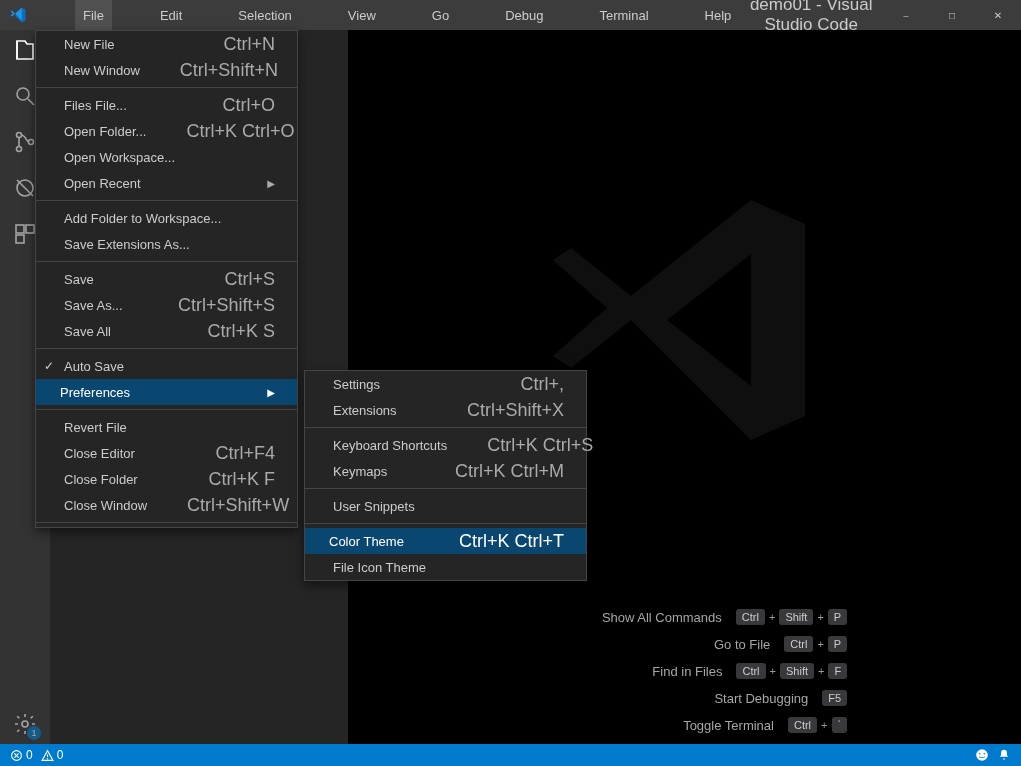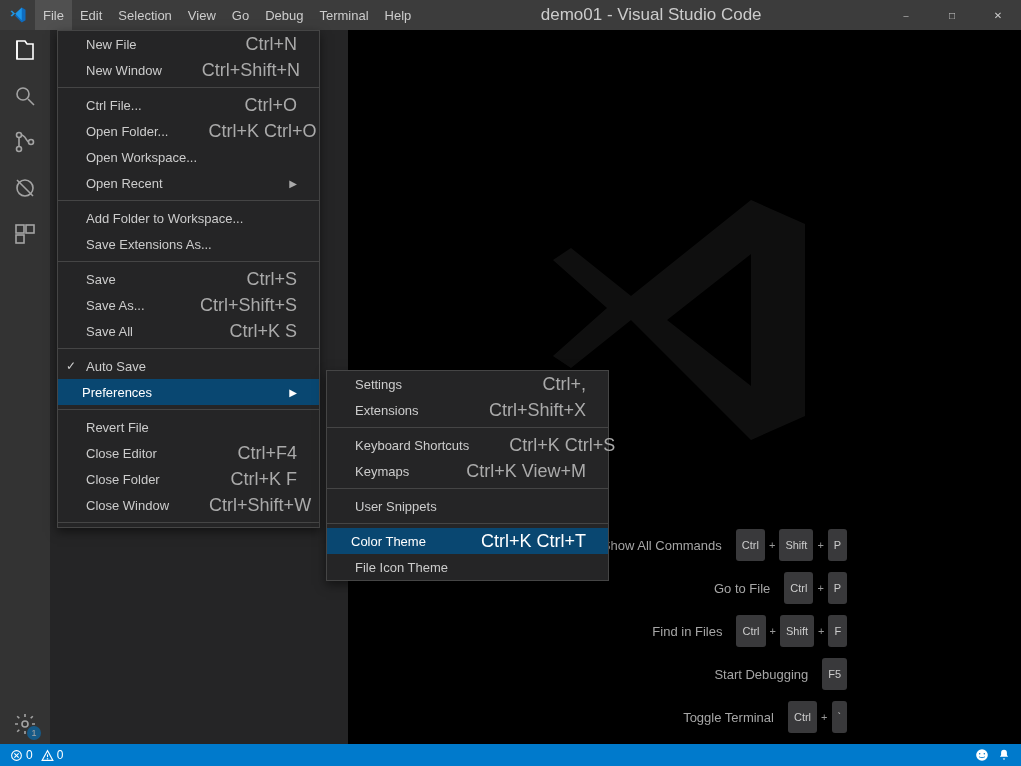--- a/index.html
+++ b/index.html
@@ -12,21 +12,21 @@
   
   .title-bar {
     height: 30px; background: #3c3c3c;
     display: flex; align-items: center;
     -webkit-user-select: none; user-select: none;
   }
   .vscode-logo { width: 35px; display:flex; align-items:center; justify-content:center;}
   .menu-bar { display: flex; align-items: center; height: 100%; }
   .menu-item {
     padding: 0 8px; height: 100%; display:flex; align-items:center;
-    color: #cccccc; cursor: default;
+    color: #cccccc; cursor: default; margin-left: 40px;
   }
   .menu-item.active { background: #505050; }
   .title-text { flex: 1; text-align: center; color: #cccccc; font-size: 17px;}
   .window-controls { display:flex; height:100%;}
   .win-ctrl { width:46px; display:flex; align-items:center; justify-content:center; color:#ccc; font-family:"Segoe MDL2 Assets","Segoe UI Symbol"; font-size:10px;}
   
   .activity-bar {
     position:absolute; left:0; top:30px; bottom:22px;
     width:50px; background:#333333;
     display:flex; flex-direction:column; justify-content:space-between;
@@ -46,35 +46,35 @@
   
   .editor {
     position:absolute; left:348px; right:0; top:30px; bottom:22px;
     background:#000000; display:flex; align-items:flex-end; justify-content:center;
   }
   .watermark-logo { opacity:0.06; position:absolute; top:140px; left:50%; transform:translateX(-50%);}
   .wm-rows { position:relative; z-index:1; margin-top:270px;}
   .wm-row { display:flex; align-items:center; justify-content:flex-end; gap:14px; margin:11px 0; font-size:13px;}
   .wm-label { color:#a6a6a6; min-width:200px; text-align:right;}
   .wm-keys { display:flex; gap:4px; align-items:center; color:#999;}
-  .key { background:#39393b; border-radius:3px; padding:10px 6px; font-size:11px; color:#ccc;}
+  .key { background:#39393b; border-radius:3px; padding:2px 6px; font-size:11px; color:#ccc;}
   .plus { color:#999; font-size:11px;}
   
   .status-bar {
     position:absolute; left:0; right:0; bottom:0; height:22px;
     background:#007acc; display:flex; align-items:center; justify-content:space-between;
     color:#fff; font-size:12px; padding:0 10px;
   }
   .status-left, .status-right { display:flex; align-items:center; gap:8px;}
   .status-item { display:flex; align-items:center; gap:3px;}
   
   .menu-popup {
     position:absolute; background:#252526; box-shadow:0 4px 10px rgba(0,0,0,0.5);
     border:1px solid #454545; z-index:100;
-    font-size:13px; color:#ccc;margin-left:22px;
+    font-size:13px; color:#ccc;
   }
   .menu-popup .row {
     display:flex; align-items:center; height:26px; padding:0 22px 0 28px;
     justify-content:space-between; white-space:nowrap; gap:40px;
     cursor:default;
   }
   .menu-popup .row.highlight { background:#094771; color:#fff;padding-left:24px;}
   .menu-popup .sep { height:1px; background:#454545; margin:4px 0;}
   .menu-popup .shortcut { color:#aaa; font-size:18px;}
   .menu-popup .row.highlight .shortcut { color:#fff;}
@@ -255,21 +255,21 @@
     <div class="row row-rel">
       <span>New File</span>
       <span class="shortcut">Ctrl+N</span>
     </div>
     <div class="row row-rel">
       <span>New Window</span>
       <span class="shortcut">Ctrl+Shift+N</span>
     </div>
     <div class="sep"></div>
     <div class="row row-rel">
-      <span>Ctrl File...</span>
+      <span>Files File...</span>
       <span class="shortcut">Ctrl+O</span>
     </div>
     <div class="row row-rel">
       <span>Open Folder...</span>
       <span class="shortcut">Ctrl+K Ctrl+O</span>
     </div>
     <div class="row row-rel">
       <span>Open Workspace...</span>
       <span class="shortcut"></span>
     </div>
@@ -338,21 +338,21 @@
       <span>Extensions</span>
       <span class="shortcut">Ctrl+Shift+X</span>
     </div>
     <div class="sep"></div>
     <div class="row row-rel">
       <span>Keyboard Shortcuts</span>
       <span class="shortcut">Ctrl+K Ctrl+S</span>
     </div>
     <div class="row row-rel">
       <span>Keymaps</span>
-      <span class="shortcut">Ctrl+K View+M</span>
+      <span class="shortcut">Ctrl+K Ctrl+M</span>
     </div>
     <div class="sep"></div>
     <div class="row row-rel">
       <span>User Snippets</span>
       <span class="shortcut"></span>
     </div>
     <div class="sep"></div>
     <div class="row row-rel highlight">
       <span>Color Theme</span>
       <span class="shortcut">Ctrl+K Ctrl+T</span>

